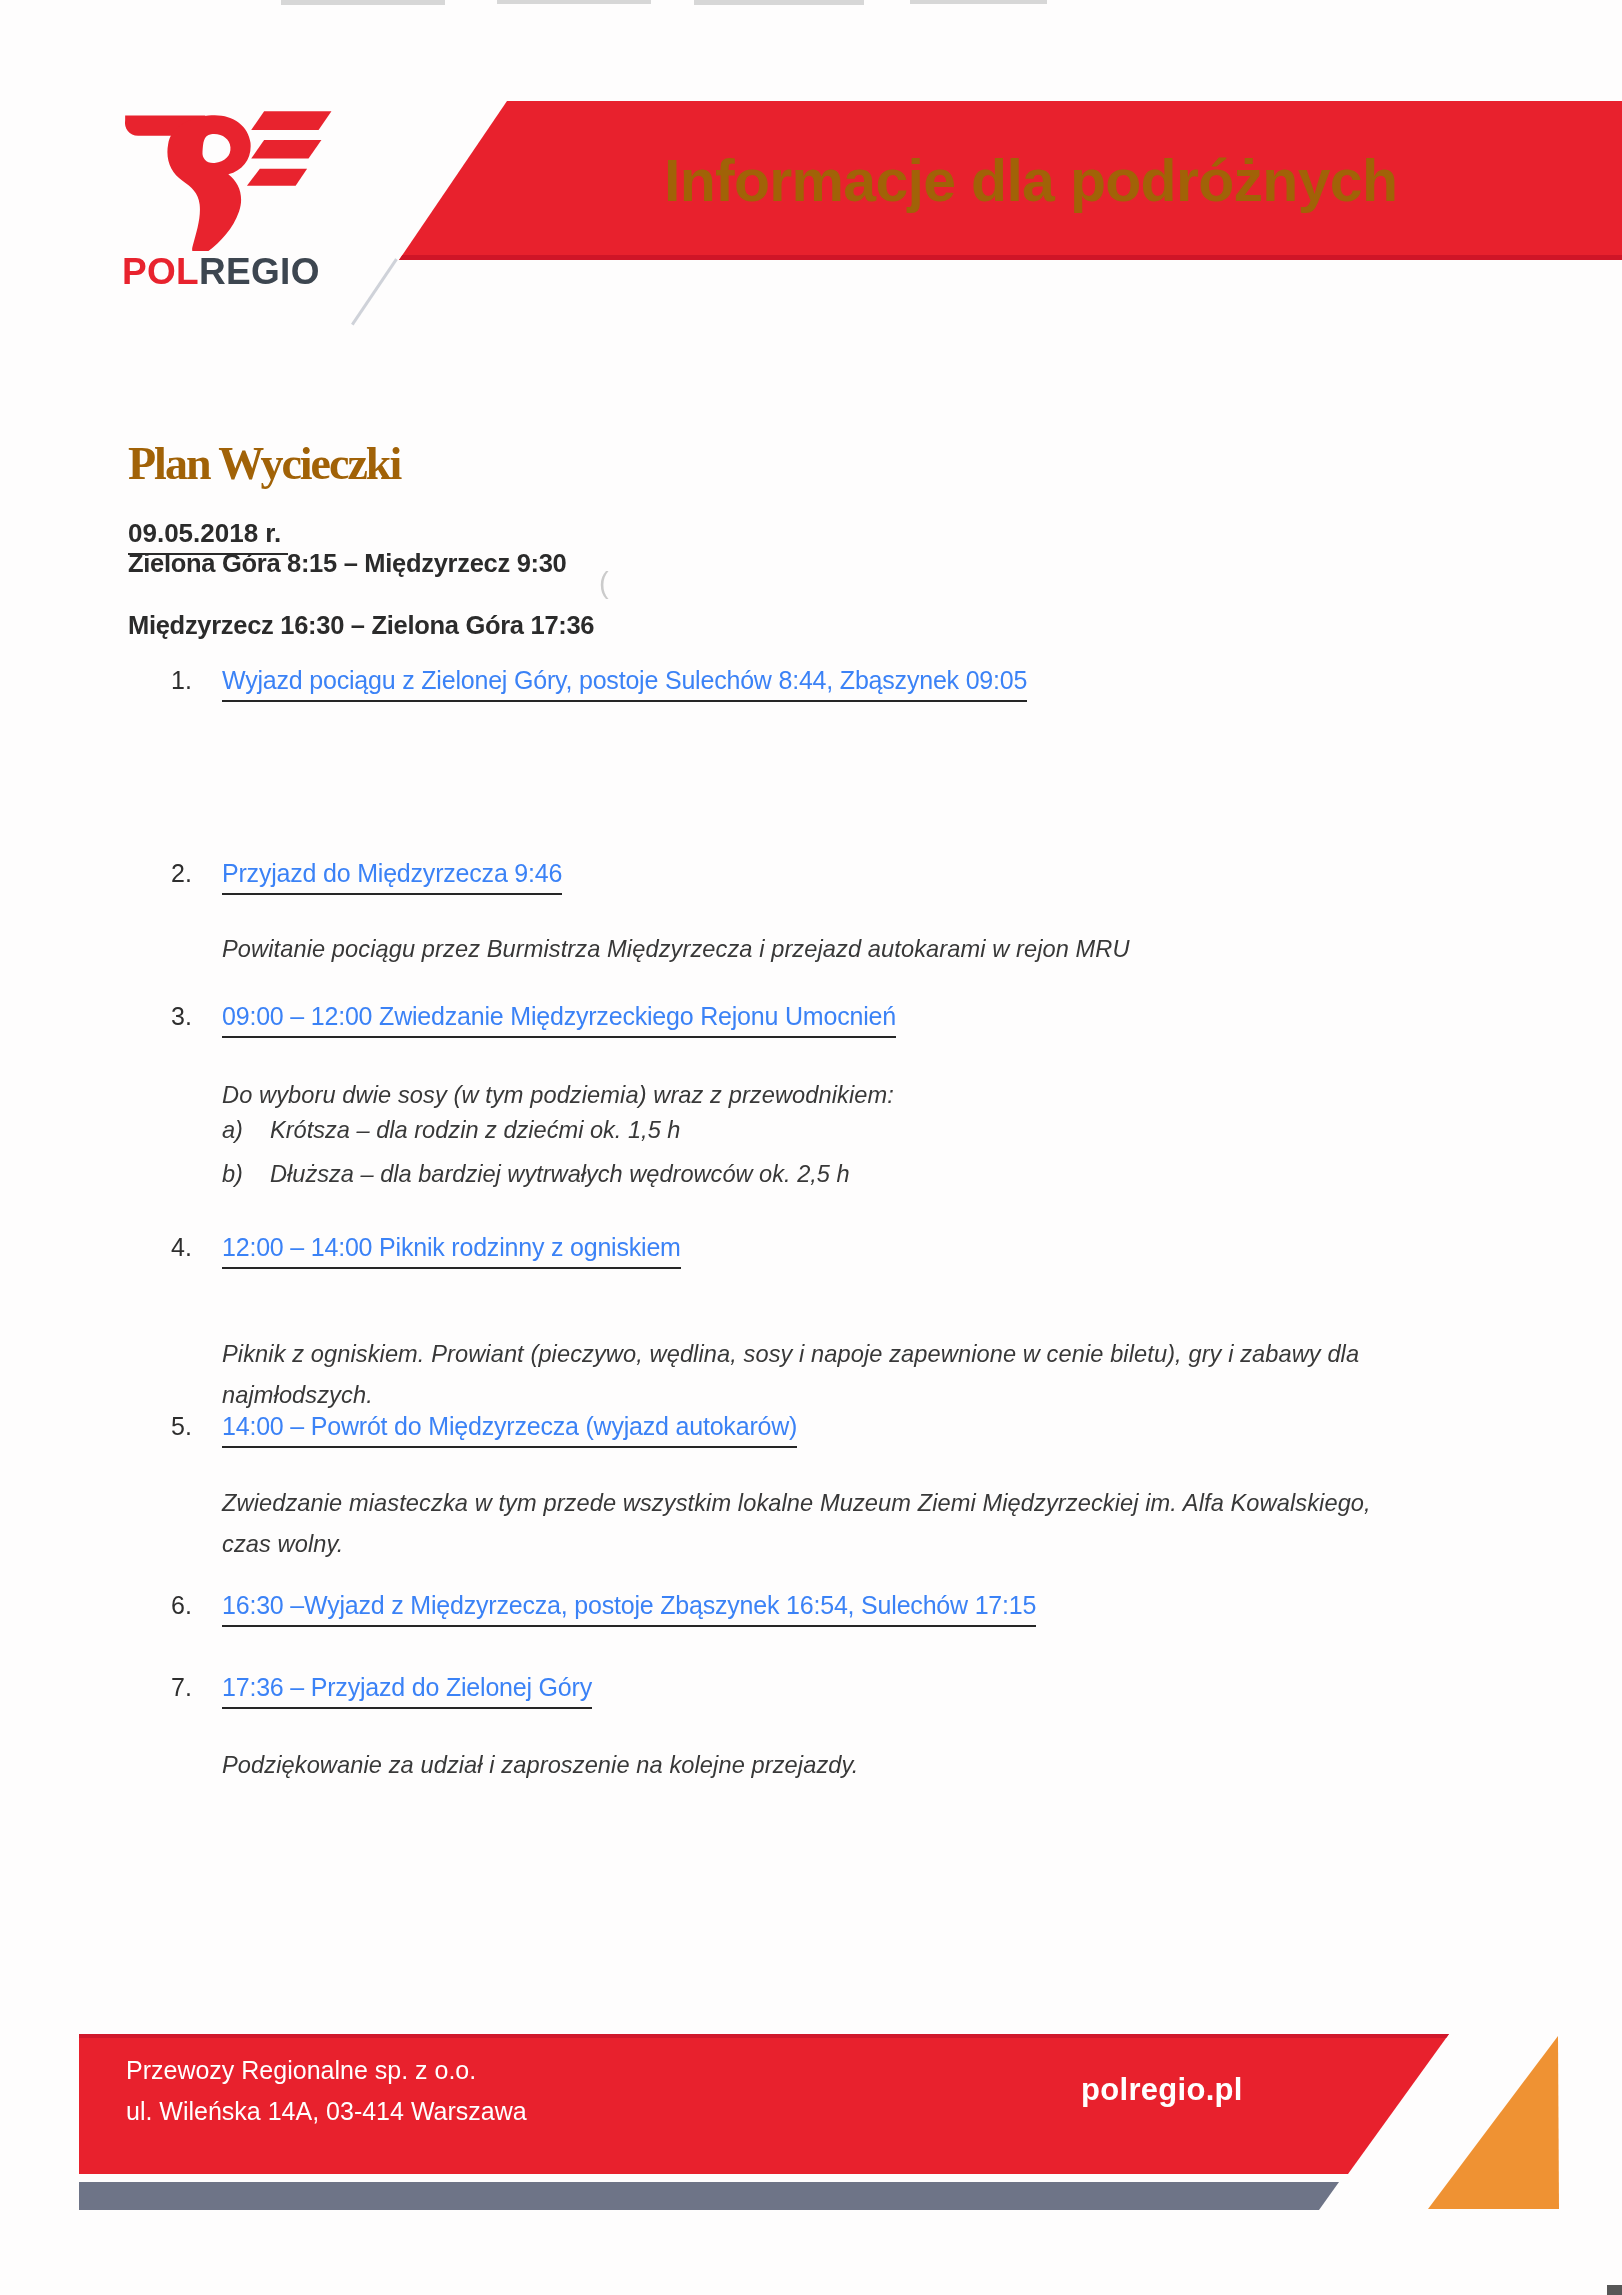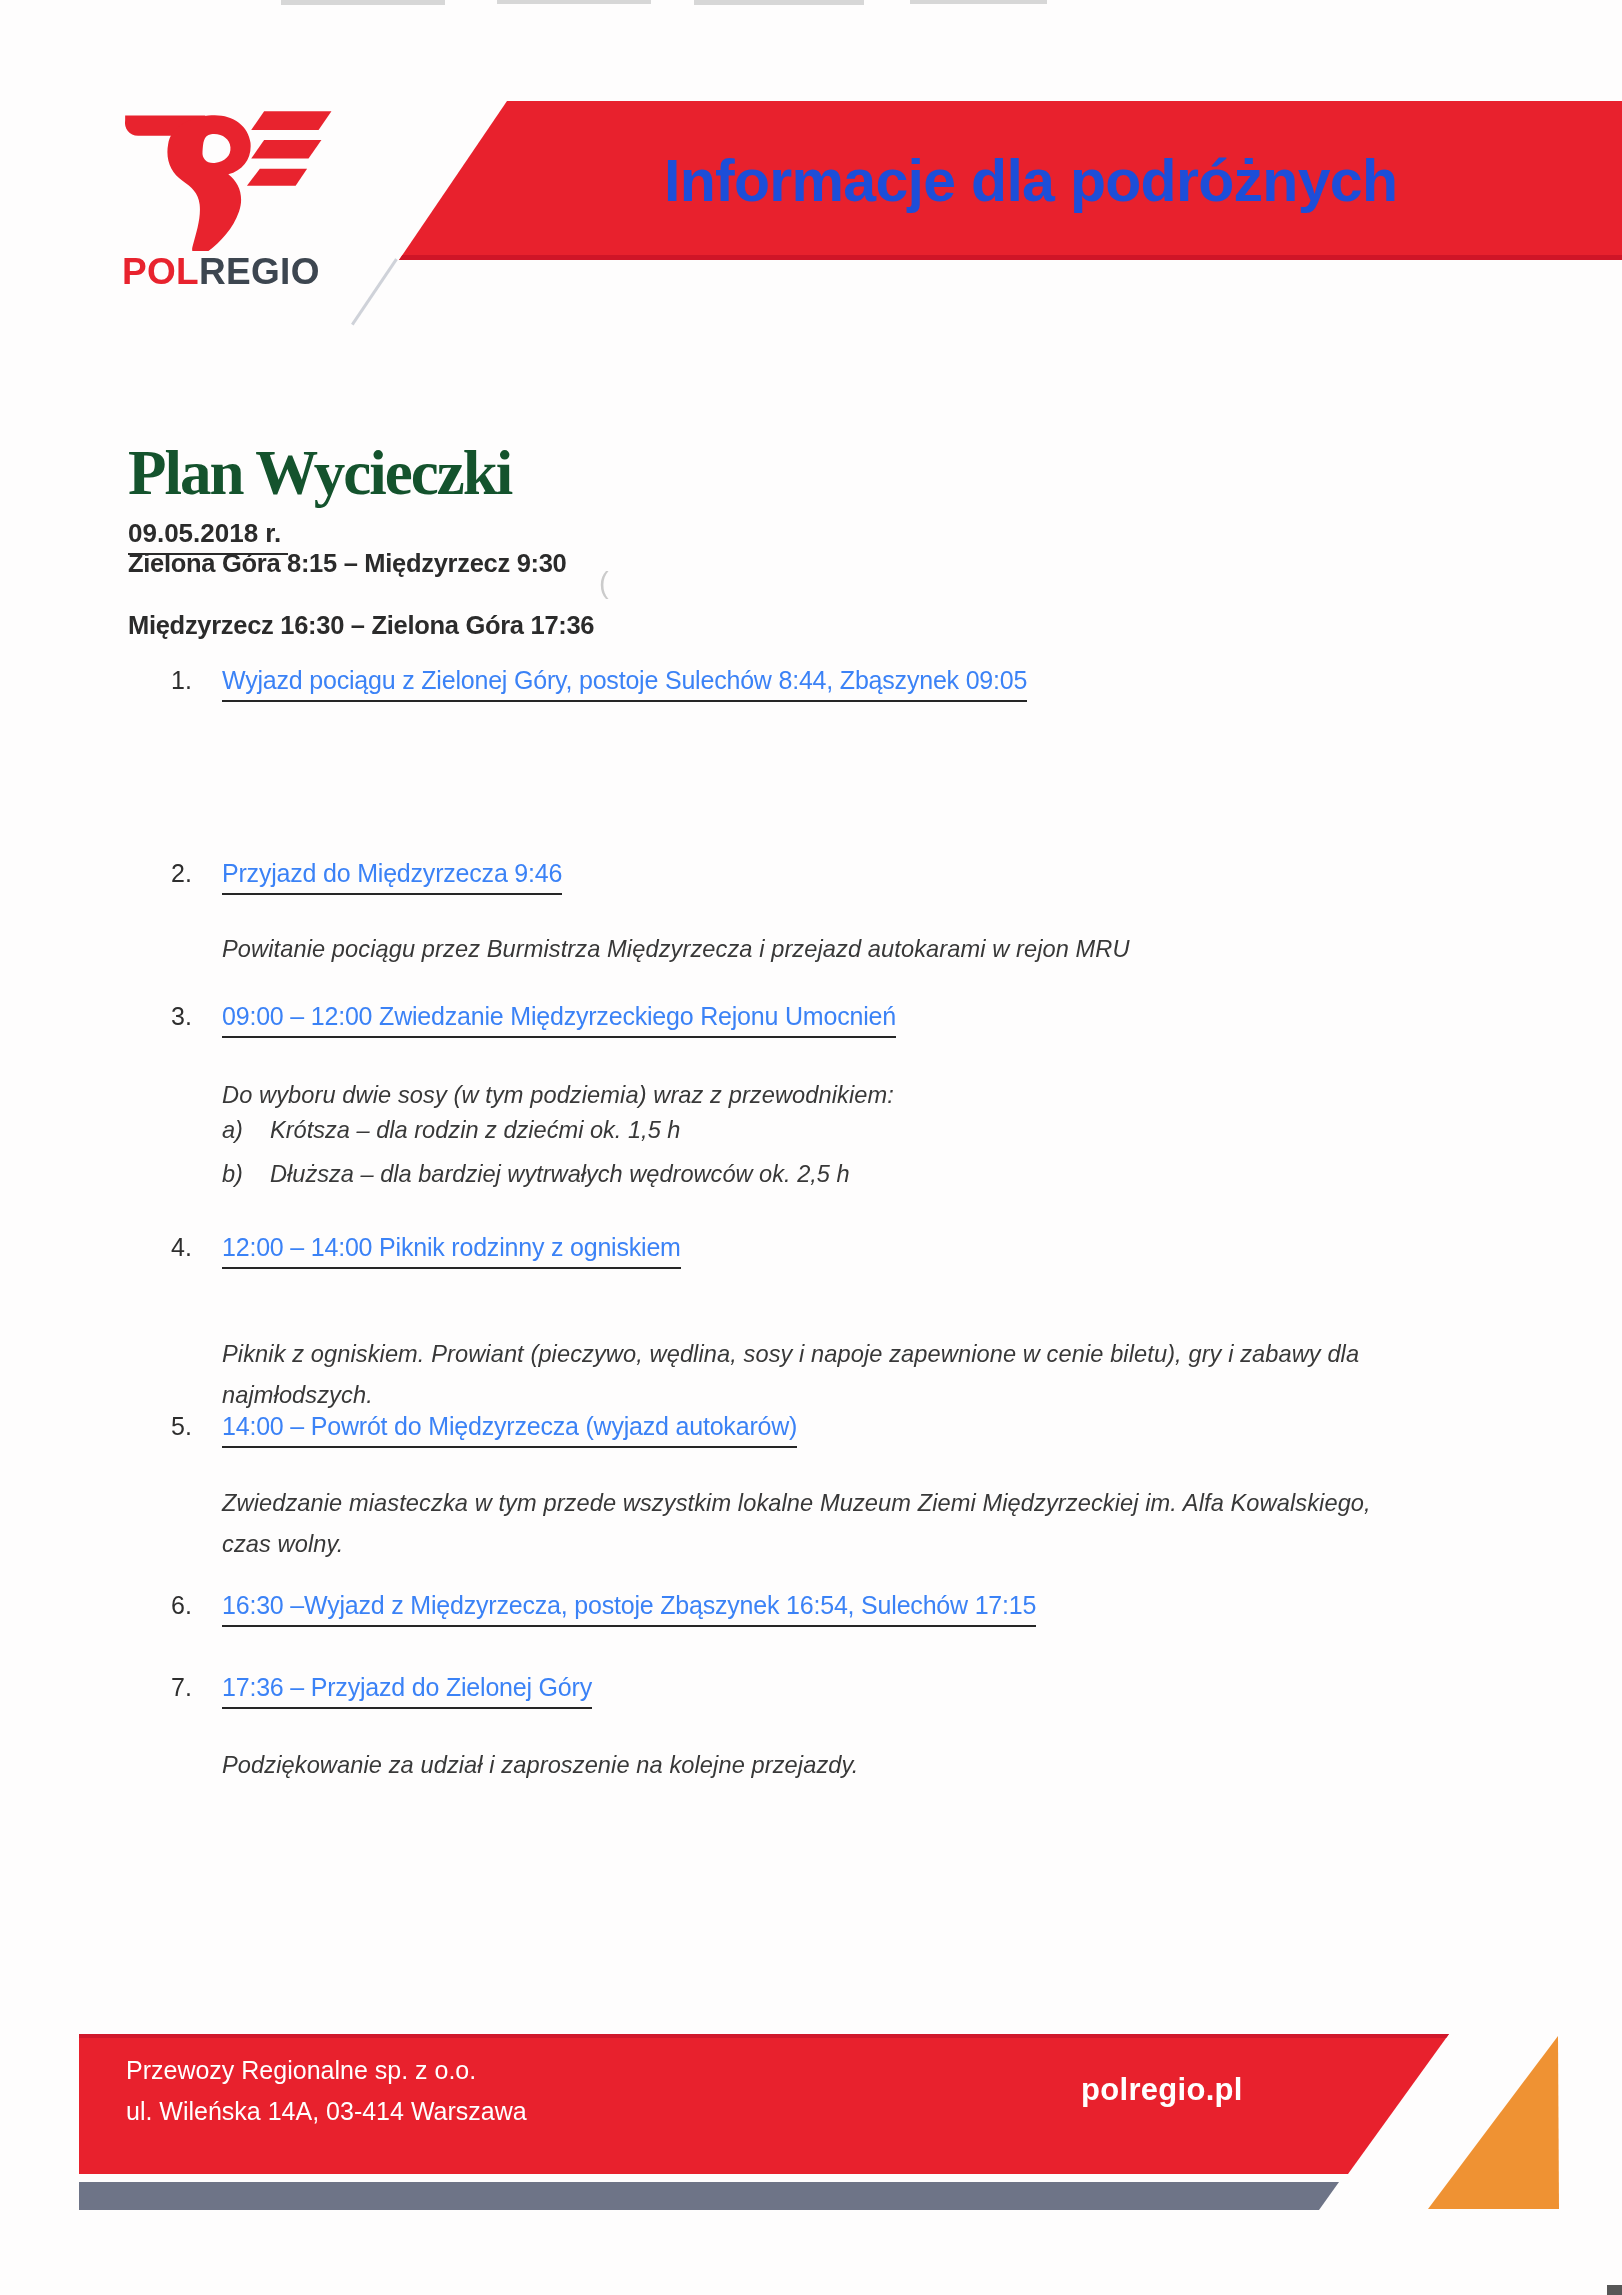--- a/index.html
+++ b/index.html
@@ -9,33 +9,33 @@
 
   
   .top-dash{position:absolute;top:0;background:#a8a8a8;opacity:.45;}
   .corner-speck{position:absolute;top:2285px;left:1607px;width:15.7px;height:10.5px;background:#3a3a3a;opacity:.85;}
   .paren-artifact{position:absolute;left:599px;top:567px;font-size:29px;color:#9a9a9a;opacity:.5;}
 
   
   .banner{position:absolute;top:101px;left:0;width:1623px;height:159px;background:#e8212d;
           clip-path:polygon(507px 0,1623px 0,1623px 159px,399px 159px);}
   .banner::after{content:"";position:absolute;left:0;bottom:0;width:100%;height:4.6px;background:#cf1527;}
-  .banner-title{position:absolute;top:152px;left:664px;font-size:59px;font-weight:bold;color:#1d4ed8;
+  .banner-title{position:absolute;top:152px;left:664px;font-size:59px;font-weight:bold;color:#a16207;
                 letter-spacing:-0.7px;line-height:1;white-space:nowrap;}
   .banner-tail{position:absolute;left:395px;top:259px;width:2.6px;height:79px;background:#c3c7cf;
                transform:rotate(34deg);transform-origin:top center;opacity:.8;}
 
   .logo{left:116px;top:97px;width:216px;height:154px;}
   .logo-word{left:122px;top:251px;font-size:37px;font-weight:bold;letter-spacing:0.3px;white-space:nowrap;}
   .logo-word .pol{color:#e8232e;}
   .logo-word .regio{color:#3d4650;}
 
   
   .doc-title{left:128px;top:437px;font-family:"Liberation Serif",serif;font-weight:bold;
-             font-size:63px;letter-spacing:-2px;color:#14532d;white-space:nowrap;}
+             font-size:46px;letter-spacing:-2px;color:#a16207;white-space:nowrap;}
   .doc-date{left:128px;top:518px;font-size:26px;font-weight:bold;color:#2b2b2b;}
   .doc-date span{display:inline-block;border-bottom:2.6px solid #2b2b2b;padding-bottom:3.9px;padding-right:6.5px;}
   .sched{left:128px;font-size:25.5px;font-weight:bold;letter-spacing:-0.3px;color:#2b2b2b;white-space:nowrap;}
 
   
   .num{font-size:25px;color:#2e2e2e;left:171px;width:41px;}
   .head{left:222px;font-size:25px;letter-spacing:-0.2px;color:#3b82f6;white-space:nowrap;}
   .head span{display:inline-block;border-bottom:2px solid #262626;padding-bottom:5.2px;}
   .desc{left:222px;width:1184px;font-size:23.6px;font-style:italic;line-height:41px;
         color:#383838;letter-spacing:0.1px;}

